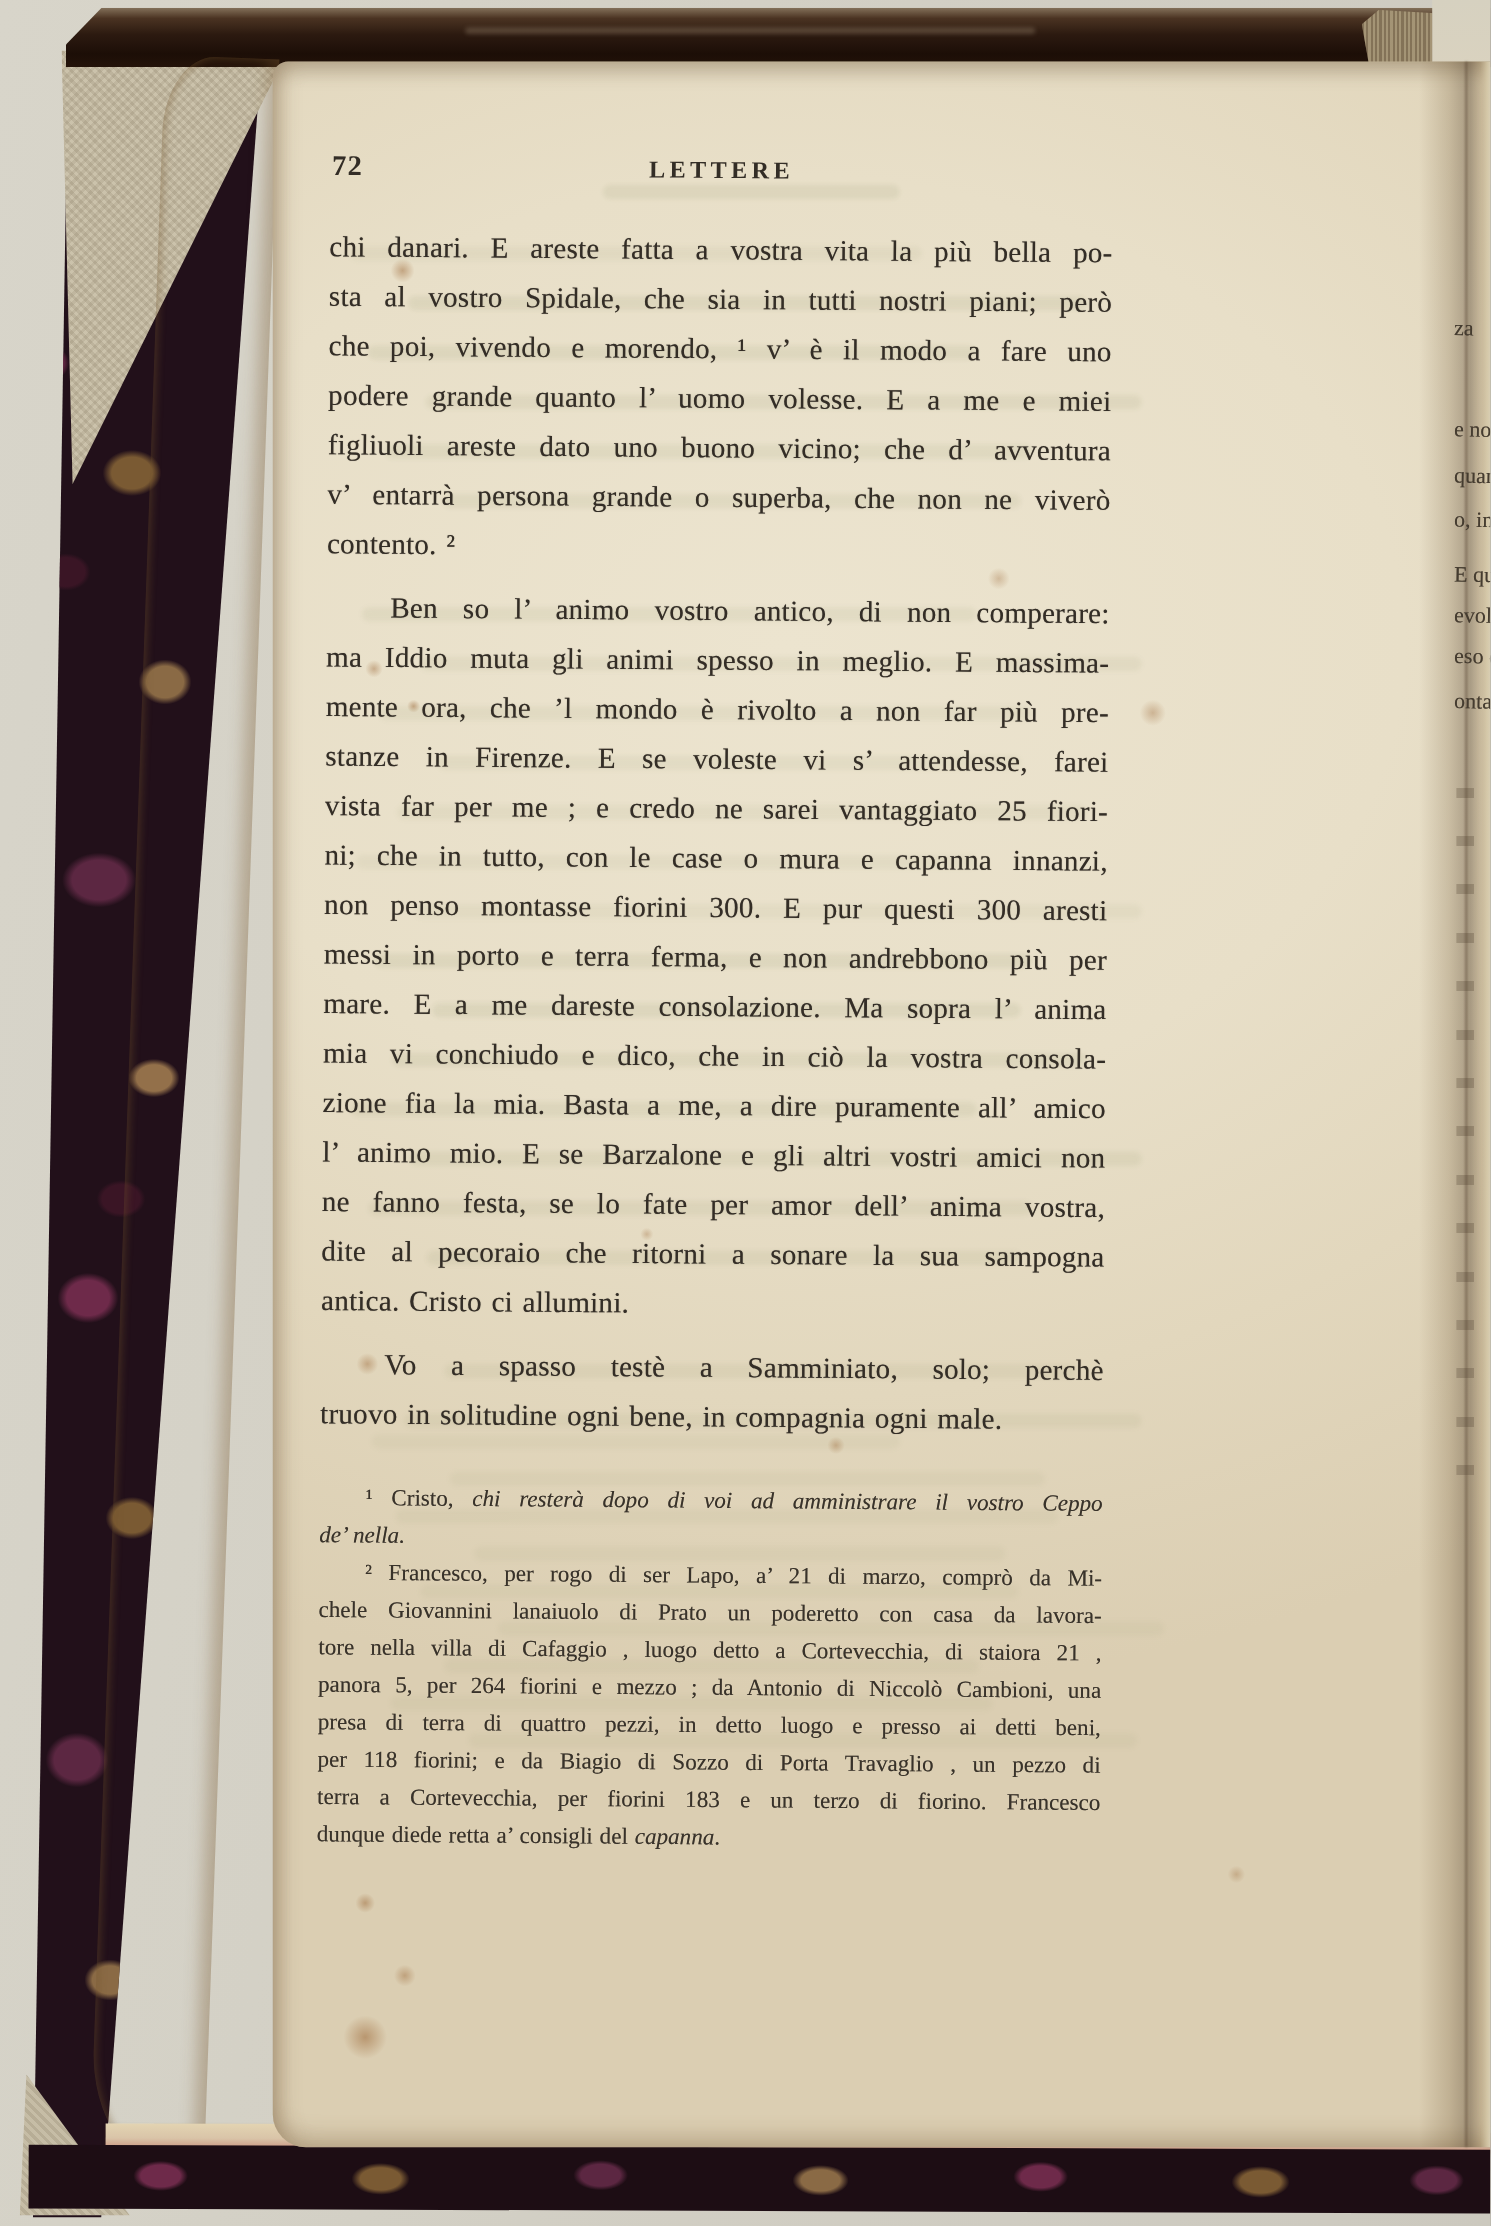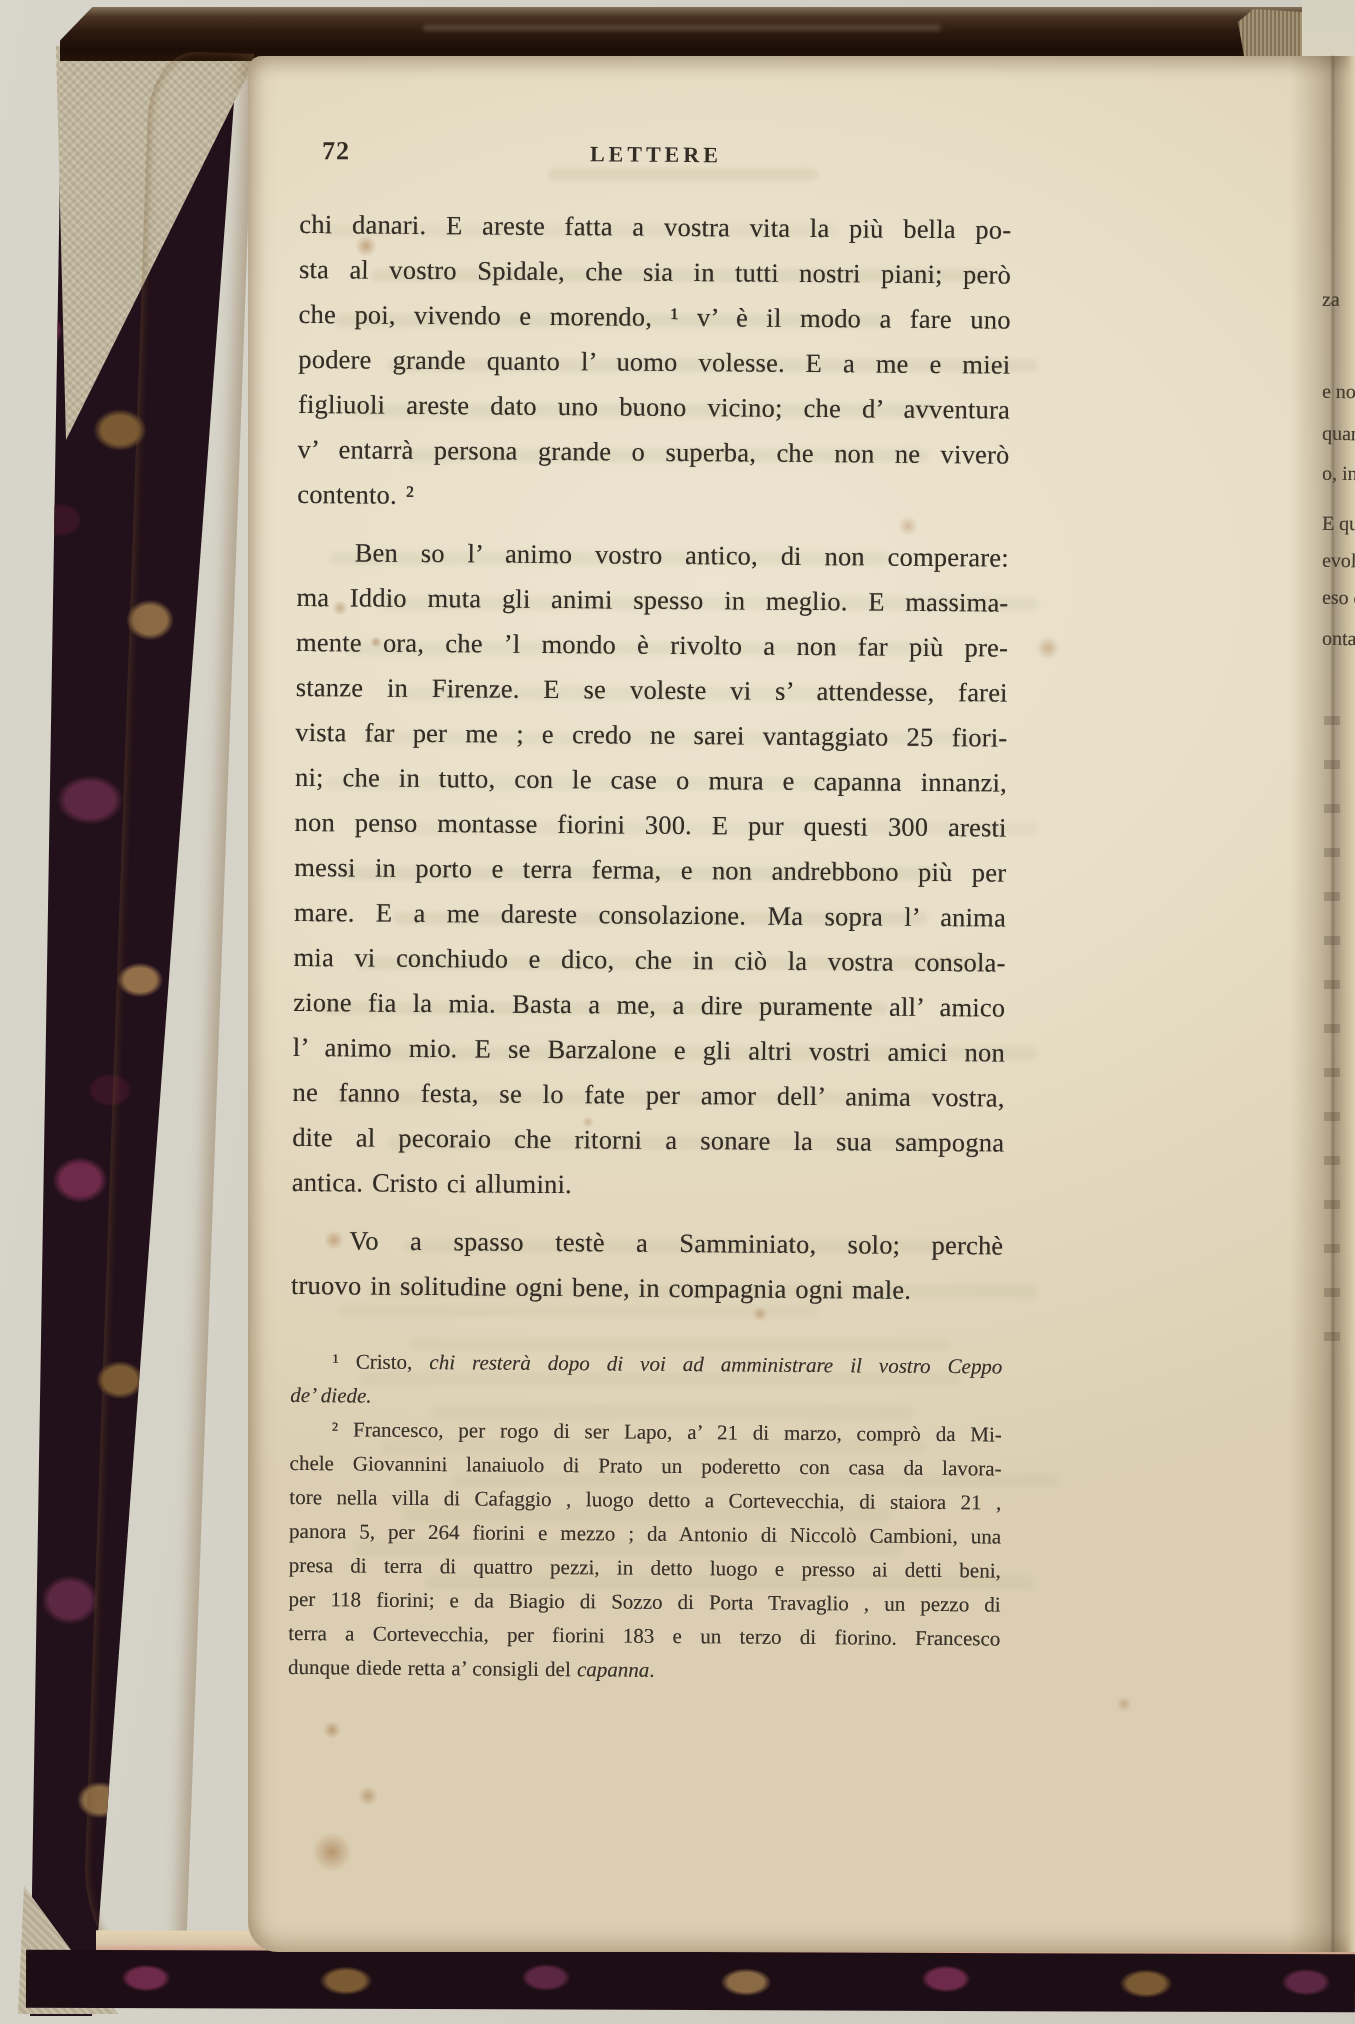--- a/index.html
+++ b/index.html
@@ -73,21 +73,21 @@
     box-shadow:inset 0 10px 16px rgba(70,45,20,.22),inset 10px 0 18px rgba(110,80,45,.18),
                inset 0 -12px 18px rgba(110,80,45,.20);}
   .gutter{left:1290px;top:56px;width:65px;height:1896px;
     background:linear-gradient(90deg,rgba(100,75,40,0) 0%,rgba(100,75,40,.22) 42%,rgba(70,50,28,.38) 72%,rgba(150,125,85,.30) 86%,rgba(215,202,168,.75) 95%,#d9cfb5 100%);}
   .gutter-crease{left:1332px;top:56px;width:2px;height:1896px;background:rgba(70,52,30,.45);filter:blur(1px);}
 
   
   .textcol{left:52px;top:0;width:712px;height:1896px;color:#332d26;
     transform:rotate(.45deg);transform-origin:0 90px;}
   .pagehead{top:78px;left:0;width:712px;height:36px;}
-  .pagenum{left:2px;top:2px;font-size:26px;font-weight:bold;letter-spacing:1px;position:absolute;margin-left:20px;}
+  .pagenum{left:2px;top:2px;font-size:26px;font-weight:bold;letter-spacing:1px;position:absolute;}
   .runhead{left:0;top:5px;width:100%;text-align:center;font-size:22px;font-weight:bold;letter-spacing:4px;position:absolute;}
   .bodytext{top:146px;left:0;width:712px;position:absolute;}
   .bodytext .bl{position:relative;font-size:26.5px;height:45px;line-height:45px;overflow:hidden;
     text-align:justify;text-align-last:justify;letter-spacing:.2px;word-spacing:2px;
     text-shadow:0 0 .7px rgba(50,44,36,.55);}
   .bodytext .bl.end{text-align-last:left;}
   .bodytext .bl.ind{text-indent:58px;}
   .bodytext .bl.gap{margin-top:13px;}
   .footnotes{top:1288px;left:0;width:712px;position:absolute;color:#38322a;}
   .footnotes .fl{position:relative;font-size:21px;height:34px;line-height:34px;overflow:hidden;
@@ -201,21 +201,21 @@
           <div class="bl">zione fia la mia. Basta a me, a dire puramente all’ amico</div>
           <div class="bl">l’ animo mio. E se Barzalone e gli altri vostri amici non</div>
           <div class="bl">ne fanno festa, se lo fate per amor dell’ anima vostra,</div>
           <div class="bl">dite al pecoraio che ritorni a sonare la sua sampogna</div>
           <div class="bl end">antica. Cristo ci allumini.</div>
           <div class="bl ind gap">Vo a spasso testè a Samminiato, solo; perchè</div>
           <div class="bl end">truovo in solitudine ogni bene, in compagnia ogni male.</div>
         </div>
       <div class="footnotes">
           <div class="fl ind"><span>¹ Cristo, </span><span class="it">chi resterà dopo di voi ad amministrare il vostro Ceppo</span></div>
-          <div class="fl end"><span class="it">de’ diede.</span></div>
+          <div class="fl end"><span class="it">de’ nella.</span></div>
           <div class="fl ind"><span>² Francesco, per rogo di ser Lapo, a’ 21 di marzo, comprò da Mi-</span></div>
           <div class="fl"><span>chele Giovannini lanaiuolo di Prato un poderetto con casa da lavora-</span></div>
           <div class="fl"><span>tore nella villa di Cafaggio , luogo detto a Cortevecchia, di staiora 21 ,</span></div>
           <div class="fl"><span>panora 5, per 264 fiorini e mezzo ; da Antonio di Niccolò Cambioni, una</span></div>
           <div class="fl"><span>presa di terra di quattro pezzi, in detto luogo e presso ai detti beni,</span></div>
           <div class="fl"><span>per 118 fiorini; e da Biagio di Sozzo di Porta Travaglio , un pezzo di</span></div>
           <div class="fl"><span>terra a Cortevecchia, per fiorini 183 e un terzo di fiorino. Francesco</span></div>
           <div class="fl end"><span>dunque diede retta a’ consigli del </span><span class="it">capanna</span><span>.</span></div>
         </div>
     </div>

